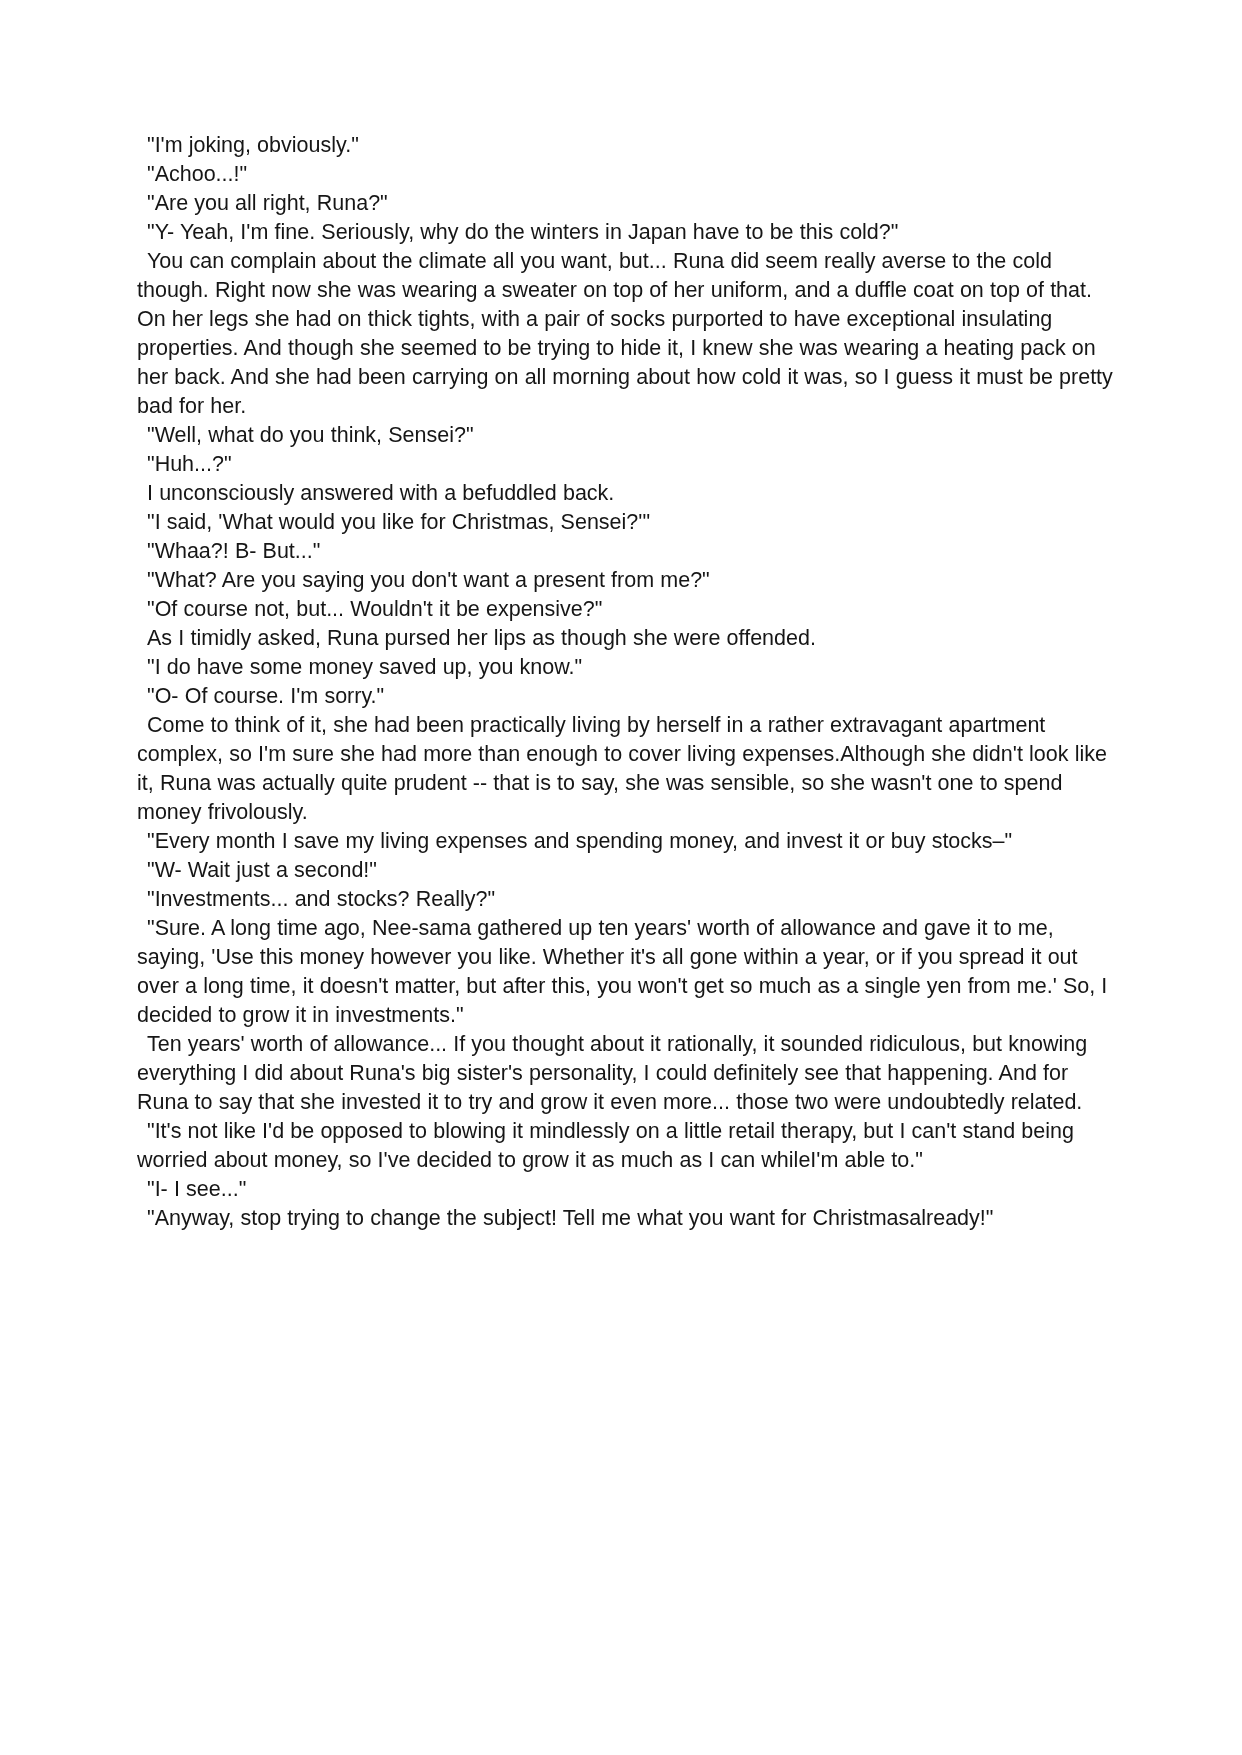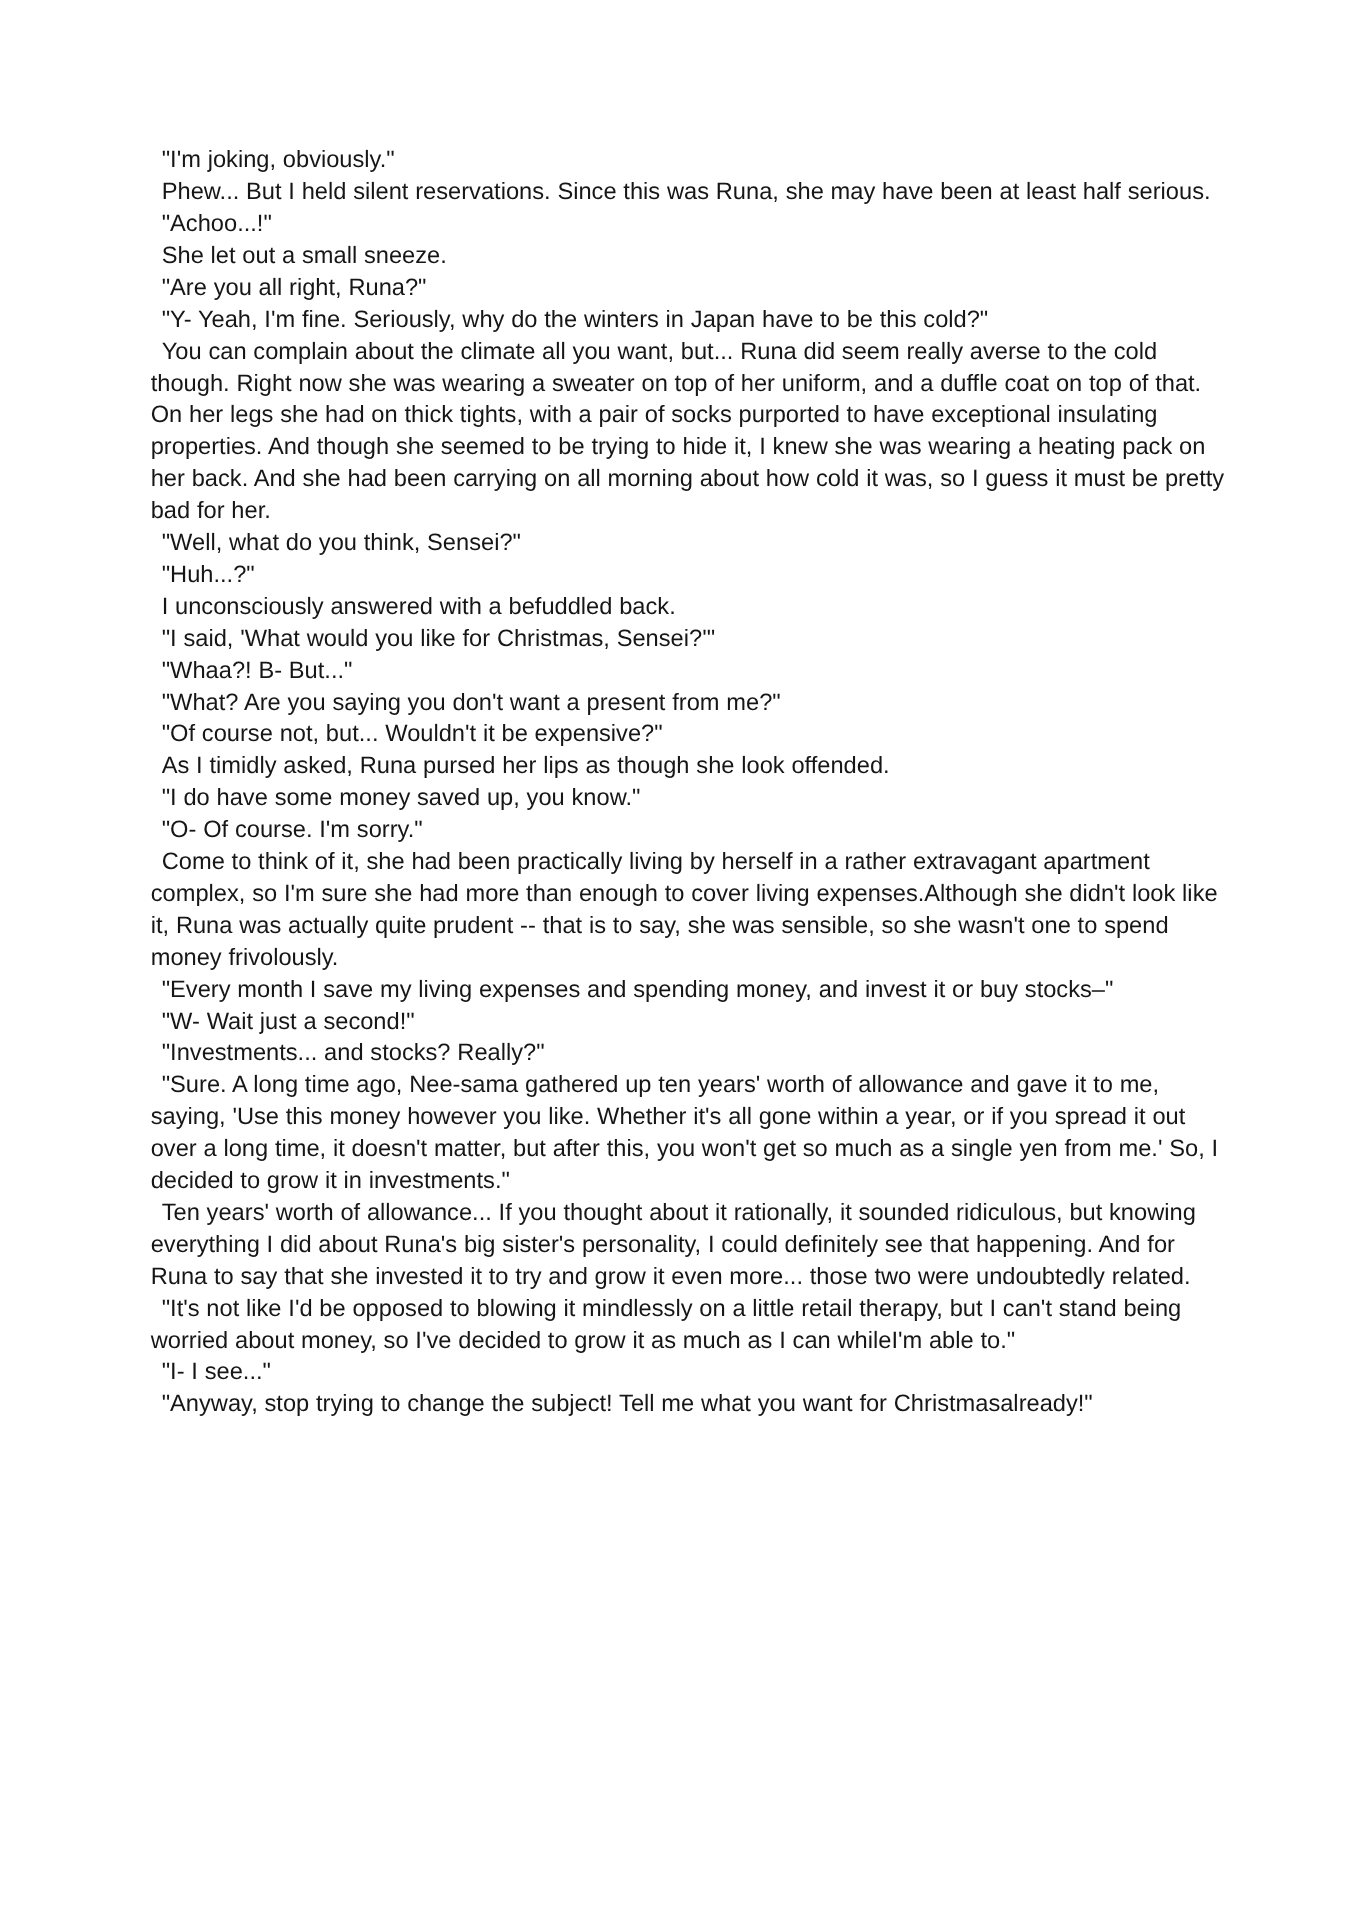--- a/index.html
+++ b/index.html
@@ -38,34 +38,32 @@
     text-indent: 10px;
     word-spacing: 0.2px;
   }
 </style>
 </head>
 <body>
 
 <div class="page">
   <div class="text-block">
       <p class="para">"I'm joking, obviously."</p>
-      <p class="para">Phew... But I held silent reservations. Since this was Runa, she may have been at least half serious.</p>
       <p class="para">"Achoo...!"</p>
-      <p class="para">She let out a small sneeze.</p>
       <p class="para">"Are you all right, Runa?"</p>
       <p class="para">"Y- Yeah, I'm fine. Seriously, why do the winters in Japan have to be this cold?"</p>
       <p class="para">You can complain about the climate all you want, but... Runa did seem really averse to the cold though. Right now she was wearing a sweater on top of her uniform, and a duffle coat on top of that. On her legs she had on thick tights, with a pair of socks purported to have exceptional insulating properties. And though she seemed to be trying to hide it, I knew she was wearing a heating pack on her back. And she had been carrying on all morning about how cold it was, so I guess it must be pretty bad for her.</p>
       <p class="para">"Well, what do you think, Sensei?"</p>
       <p class="para">"Huh...?"</p>
       <p class="para">I unconsciously answered with a befuddled back.</p>
       <p class="para">"I said, 'What would you like for Christmas, Sensei?'"</p>
       <p class="para">"Whaa?! B- But..."</p>
       <p class="para">"What? Are you saying you don't want a present from me?"</p>
       <p class="para">"Of course not, but... Wouldn't it be expensive?"</p>
-      <p class="para">As I timidly asked, Runa pursed her lips as though she look offended.</p>
+      <p class="para">As I timidly asked, Runa pursed her lips as though she were offended.</p>
       <p class="para">"I do have some money saved up, you know."</p>
       <p class="para">"O- Of course. I'm sorry."</p>
       <p class="para">Come to think of it, she had been practically living by herself in a rather extravagant apartment complex, so I'm sure she had more than enough to cover living expenses.Although she didn't look like it, Runa was actually quite prudent -- that is to say, she was sensible, so she wasn't one to spend money frivolously.</p>
       <p class="para">"Every month I save my living expenses and spending money, and invest it or buy stocks–"</p>
       <p class="para">"W- Wait just a second!"</p>
       <p class="para">"Investments... and stocks? Really?"</p>
       <p class="para">"Sure. A long time ago, Nee-sama gathered up ten years' worth of allowance and gave it to me, saying, 'Use this money however you like. Whether it's all gone within a year, or if you spread it out over a long time, it doesn't matter, but after this, you won't get so much as a single yen from me.' So, I decided to grow it in investments."</p>
       <p class="para">Ten years' worth of allowance... If you thought about it rationally, it sounded ridiculous, but knowing everything I did about Runa's big sister's personality, I could definitely see that happening. And for Runa to say that she invested it to try and grow it even more... those two were undoubtedly related.</p>
       <p class="para">"It's not like I'd be opposed to blowing it mindlessly on a little retail therapy, but I can't stand being worried about money, so I've decided to grow it as much as I can whileI'm able to."</p>
       <p class="para">"I- I see..."</p>

